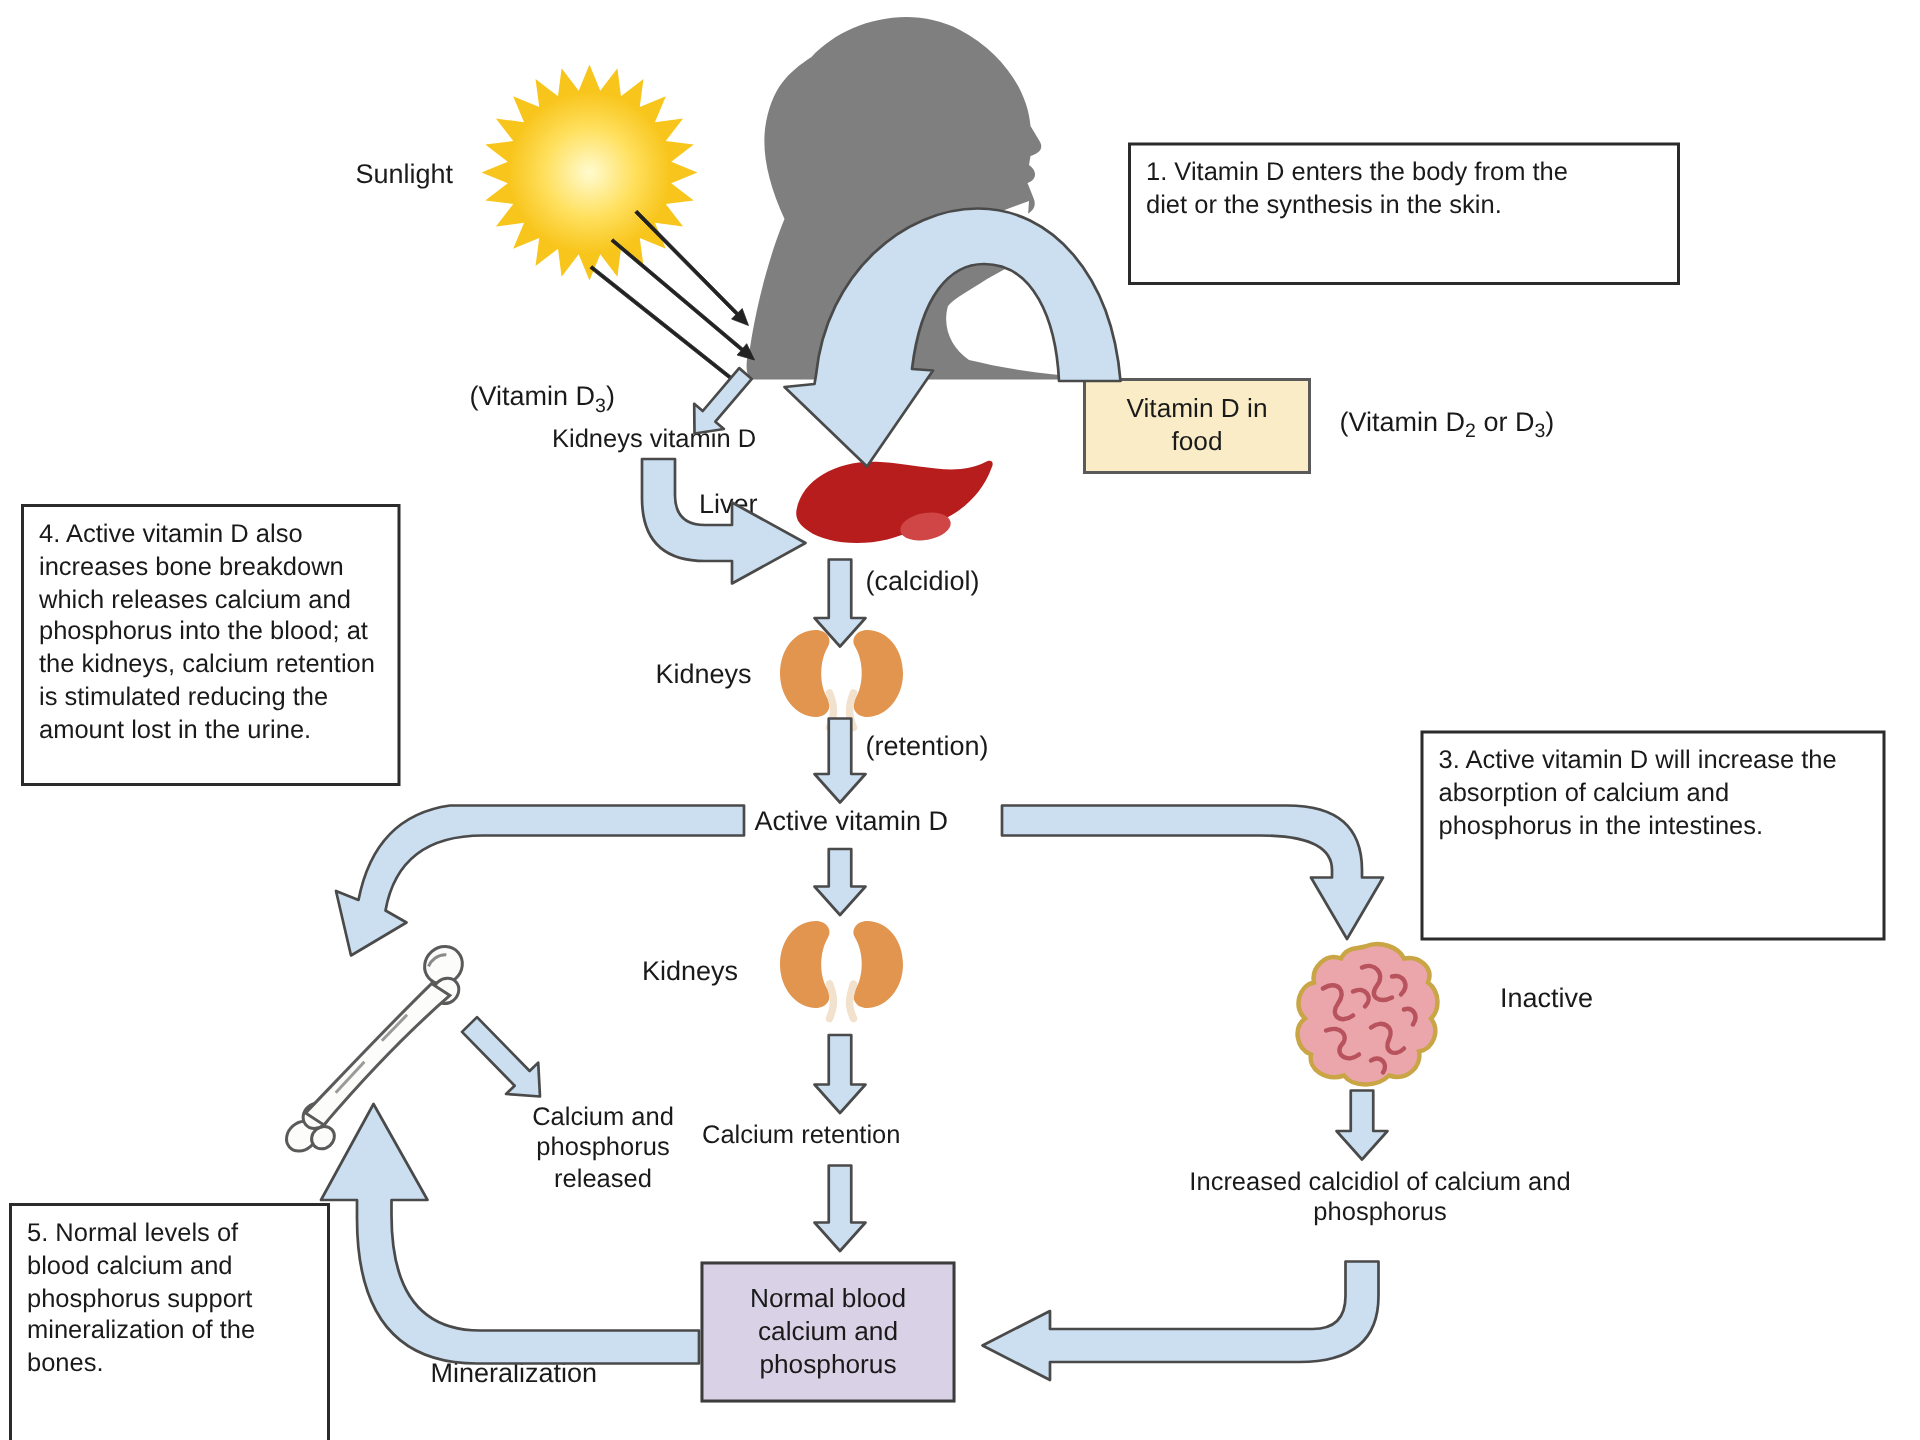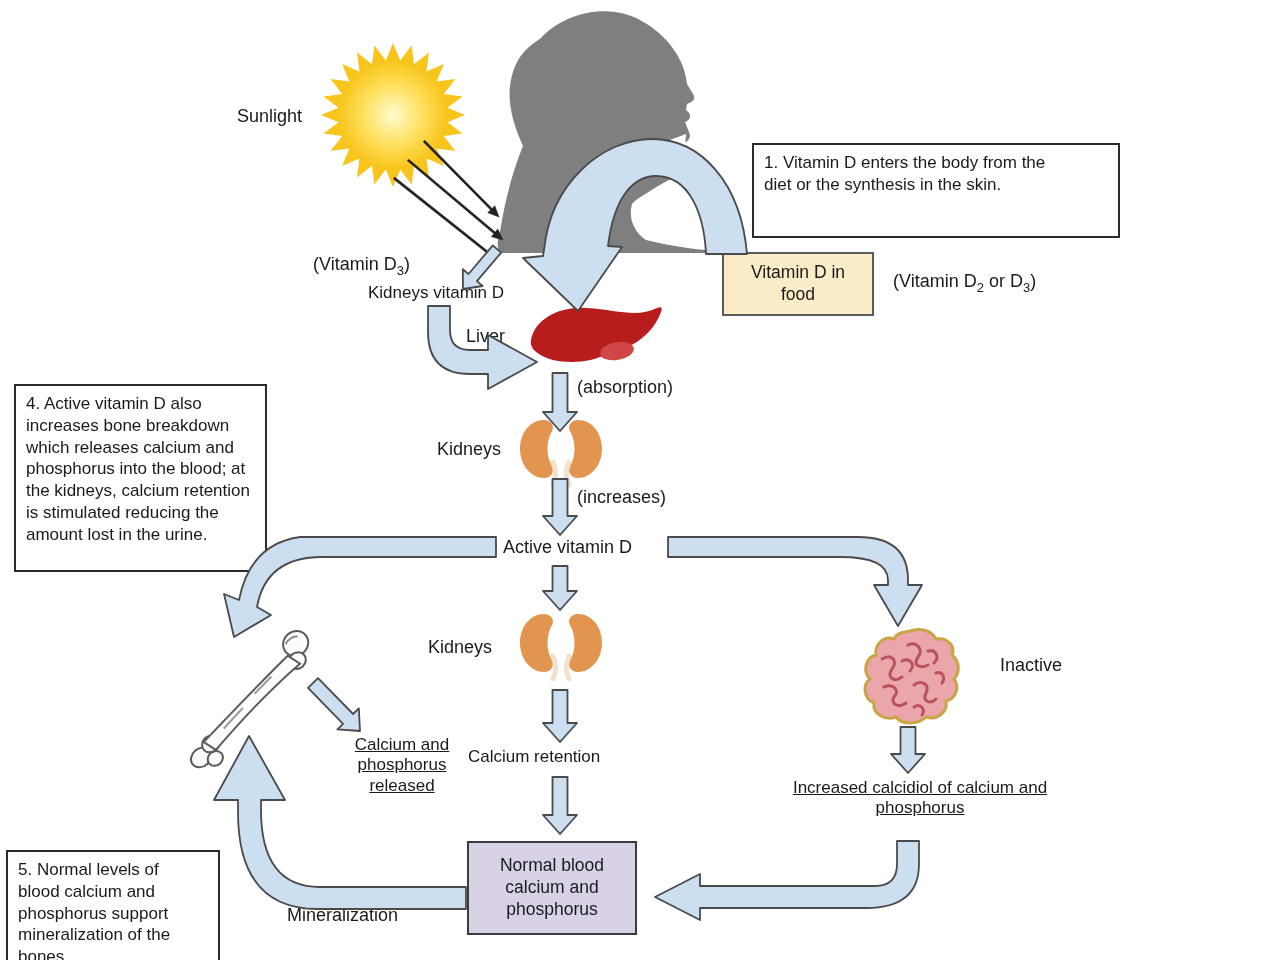--- a/index.html
+++ b/index.html
@@ -1,22 +1,22 @@
 <!DOCTYPE html>
 <html><head>
 <meta charset="utf-8">
 <style>
   html,body{margin:0;padding:0;background:#fff;}
   #canvas{position:relative;width:1280px;height:960px;background:#fff;overflow:hidden;
           font-family:"Liberation Sans", sans-serif;color:var(--text,#1a1a1a);}
   .lbl{position:absolute;font-size:17px;line-height:1.2;white-space:nowrap;color:var(--text);}
   .lbl.big{font-size:18px;}
-  .lbl.center{white-space:normal;text-align:center;text-decoration:underline;}
+  .lbl.center{white-space:normal;text-align:center;}
   .callout{position:absolute;background:#fff;border:2px solid var(--box-border);
-           padding:7px 10px;font-size:17px;line-height:1.28;color:var(--text);box-sizing:border-box;margin-top:48px;}
+           padding:7px 10px;font-size:17px;line-height:1.28;color:var(--text);box-sizing:border-box;}
   .callout .txt{display:block;white-space:pre-wrap;}
   .colorbox{position:absolute;border:2px solid #5a5a5a;box-sizing:border-box;
             display:flex;align-items:center;justify-content:center;text-align:center;
             font-size:17.5px;line-height:1.25;color:var(--text);}
   #food-box{background:var(--food-bg);}
   #purple-box{background:var(--purple-bg);border-color:#3c3c3c;}
   .arrow{fill:var(--arrow-fill);stroke:var(--arrow-stroke);stroke-width:1.8;stroke-linejoin:round;}
   .ray{fill:var(--ray);stroke:var(--ray);stroke-width:0.5;}
   sub{font-size:13px;}
   svg.icon{position:absolute;overflow:visible;}
@@ -44,20 +44,23 @@
          L208,102 C214,106 213,112 207,114 L211,124 C214,131 209,136 196,138 L168,144
          L199,152 C207,156 206,164 198,168 L180,178 C168,186 159,190 154,196
          C150,210 156,224 168,232 C185,236 205,240 228,242 L230,245 L22,245
          C18,238 20,230 22,224 C28,185 38,155 45,138 C35,116 30,96 32,78 C36,50 48,40 63,30 Z" fill="#7f7f7f"></path>
     <polygon fill="#ffffff" points="208,126 170,140 206,154"></polygon>
     <line x1="118" y1="222" x2="130" y2="246" stroke="#ffffff" stroke-width="2.5" opacity="0.85"></line>
   </svg>
 
   <div class="callout" id="box1" style="left:752px;top:95px;width:368px;height:95px;">
     <span class="txt" style="max-width:305px">1. Vitamin D enters the body from the diet or the synthesis in the skin.</span>
+  </div>
+  <div class="callout" id="box3" style="left:947px;top:487px;width:310px;height:140px;">
+    <span class="txt" style="max-width:272px">3. Active vitamin D will increase the absorption of calcium and phosphorus in the intestines.</span>
   </div>
   <div class="callout" id="box4" style="left:14px;top:336px;width:253px;height:188px;">
     <span class="txt" style="max-width:262px">4. Active vitamin D also increases bone breakdown which releases calcium and phosphorus into the blood; at the kidneys, calcium retention is stimulated reducing the amount lost in the urine.</span>
   </div>
   <div class="callout" id="box5" style="left:6px;top:802px;width:214px;height:180px;">
     <span class="txt" style="max-width:182px">5. Normal levels of blood calcium and phosphorus support mineralization of the bones.</span>
   </div>
 
   <div class="colorbox" id="purple-box" style="left:467px;top:841px;width:170px;height:94px;">
     <span style="max-width:135px">Normal blood calcium and phosphorus</span>
@@ -122,23 +125,23 @@
     <span>(Vitamin D</span><sub>3</sub><span>)</span>
   </div>
 
   <div class="lbl" style="left:368px;top:283px">Kidneys vitamin D</div>
 
   <div class="lbl big" style="left:893px;top:271px">
     <span>(Vitamin D</span><sub>2</sub><span> or D</span><sub>3</sub><span>)</span>
   </div>
 
   <div class="lbl big" style="left:466px;top:326px">Liver</div>
-  <div class="lbl big" style="left:577px;top:377px">(absorption)</div>
+  <div class="lbl big" style="left:577px;top:377px">(calcidiol)</div>
   <div class="lbl big" style="left:437px;top:439px">Kidneys</div>
-  <div class="lbl big" style="left:577px;top:487px">(increases)</div>
+  <div class="lbl big" style="left:577px;top:487px">(retention)</div>
   <div class="lbl big" style="left:503px;top:537px">Active vitamin D</div>
   <div class="lbl big" style="left:428px;top:637px">Kidneys</div>
   <div class="lbl big" style="left:1000px;top:655px">Inactive</div>
 
   <div class="lbl center" style="left:338px;top:735px;width:128px">Calcium and phosphorus released</div>
   <div class="lbl" style="left:468px;top:747px">Calcium retention</div>
   <div class="lbl center" style="left:770px;top:778px;width:300px">Increased calcidiol of calcium and phosphorus</div>
   <div class="lbl big" style="left:287px;top:905px">Mineralization</div>
 
   <svg id="arrow-layer" width="1280" height="960" viewBox="0 0 1280 960">

